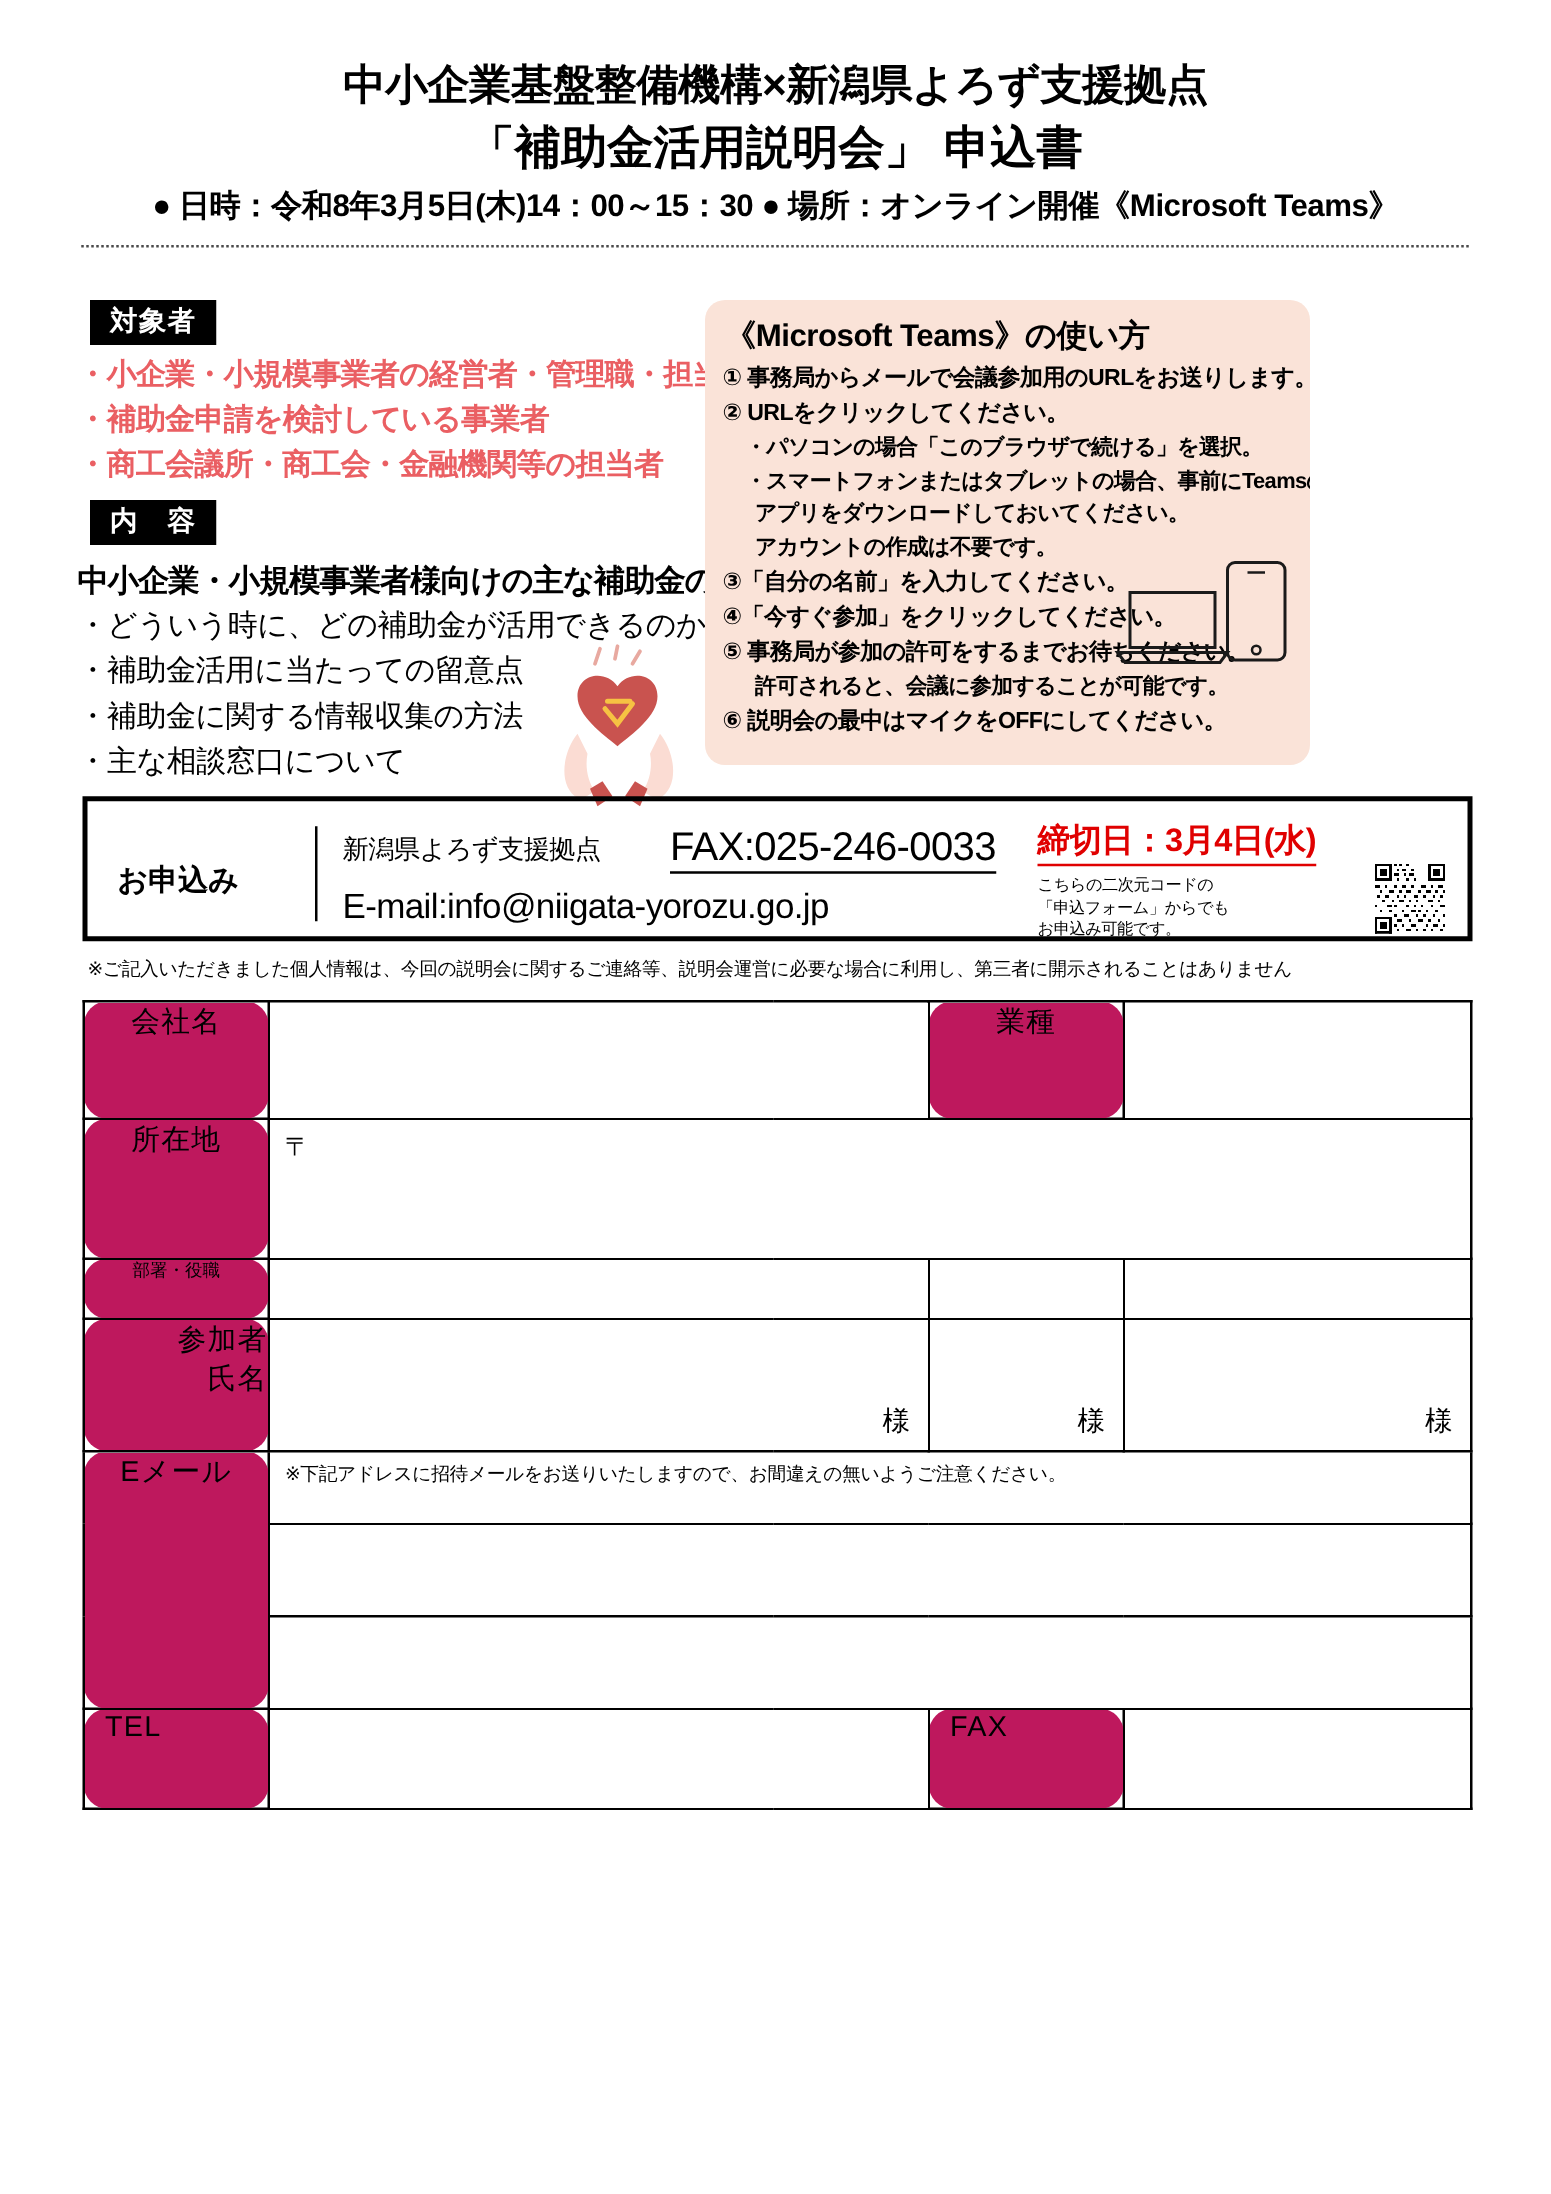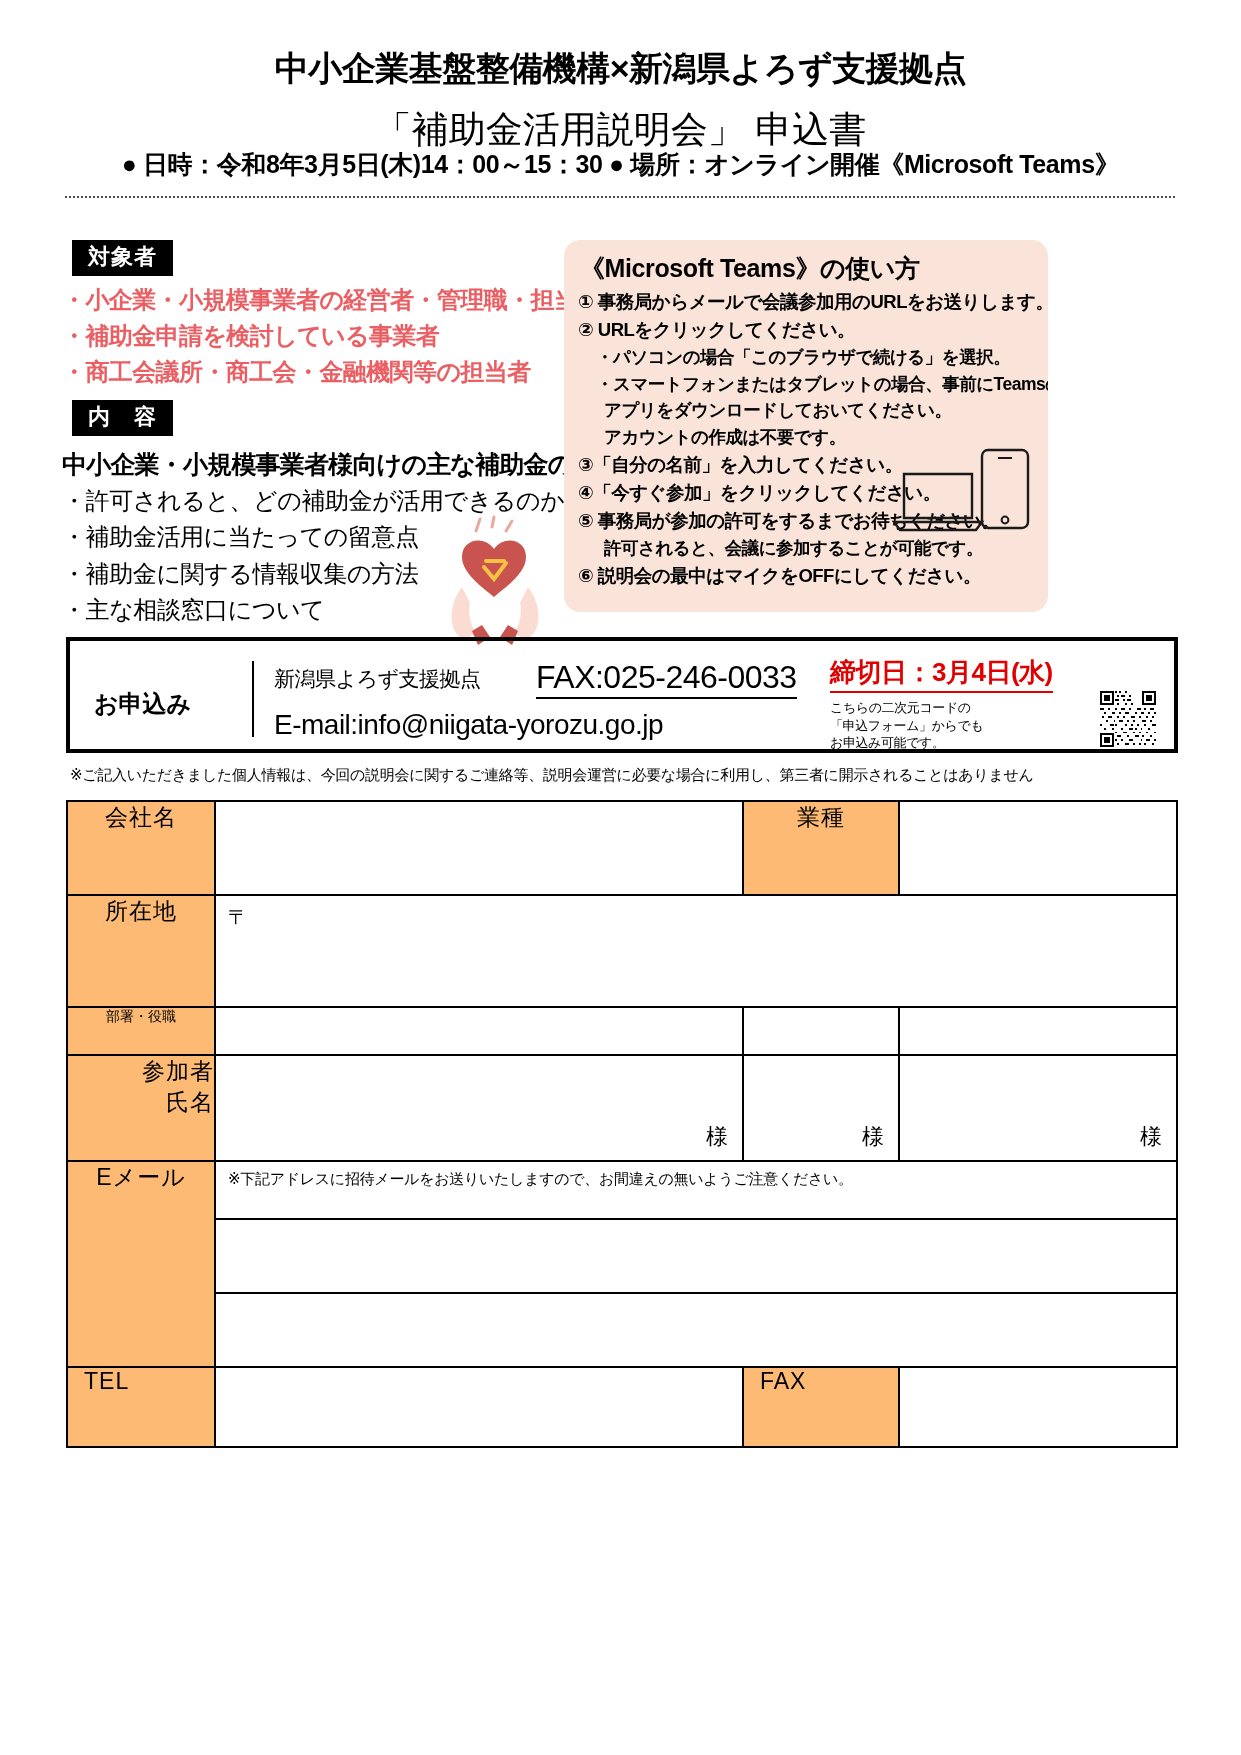--- a/index.html
+++ b/index.html
@@ -28,24 +28,24 @@
     text-align: center;
   }
   .title-line1 {
     font-size: 34px;
     font-weight: bold;
     letter-spacing: -0.5px;
     line-height: 1.22;
   }
   .title-line2 {
     font-size: 37px;
-    font-weight: normal;
+    font-weight: bold;
     letter-spacing: 0px;
     line-height: 1.25;
-    margin-top: 18px;
+    margin-top: 6px;
   }
   .subtitle-line {
     position: absolute;
     left: 0; top: 148px;
     width: 1241px;
     text-align: center;
     font-size: 25px;
     font-weight: bold;
     letter-spacing: -0.4px;
   }
@@ -234,25 +234,26 @@
     border-collapse: collapse;
     table-layout: fixed;
   }
   .form-table td {
     border: 2px solid #000;
     padding: 0;
     vertical-align: top;
     position: relative;
   }
   .lbl {
-    background: #fdba74;
+    background: #be185d;
     text-align: center;
     vertical-align: middle;
     font-size: 23px;
     letter-spacing: 1px;
+    border-radius: 19px;
   }
   .lbl.small { font-size: 14px; letter-spacing: 0px; }
   .lbl.left { text-align: left; padding-left: 16px; }
   .cell-plain { background: #fff; }
   .pad-tl {
     position: absolute;
     left: 12px; top: 8px;
     font-size: 20px;
   }
   .sama {
@@ -283,21 +284,21 @@
   <div class="chip chip-target">対象者</div>
   <div class="target-list">
     <div class="target-item">・小企業・小規模事業者の経営者・管理職・担当者</div>
     <div class="target-item">・補助金申請を検討している事業者</div>
     <div class="target-item">・商工会議所・商工会・金融機関等の担当者</div>
   </div>
 
   <div class="chip chip-content">内　容</div>
   <div class="content-head">中小企業・小規模事業者様向けの主な補助金の紹介</div>
   <div class="content-list">
-    <div class="content-item">・許可されると、どの補助金が活用できるのか</div>
+    <div class="content-item">・どういう時に、どの補助金が活用できるのか</div>
     <div class="content-item">・補助金活用に当たっての留意点</div>
     <div class="content-item">・補助金に関する情報収集の方法</div>
     <div class="content-item">・主な相談窓口について</div>
   </div>
 
   <svg class="hands-art" viewBox="0 0 160 140">
     <path d="M52 16 L56 4 M68 12 L70 2 M82 16 L88 6" stroke="#e8a9a0" stroke-width="3" fill="none" stroke-linecap="round"></path>
     <path d="M70 34 c-10 -14 -32 -10 -32 8 c0 16 20 30 32 40 c12 -10 32 -24 32 -40 c0 -18 -22 -22 -32 -8 z" fill="#c9534f"></path>
     <path d="M60 52 l10 12 l12 -16 M62 46 h18" stroke="#f6c243" stroke-width="4" fill="none" stroke-linecap="round"></path>
     <path d="M38 72 c-8 10 -12 24 -10 36 c2 10 8 16 14 16 l10 -6 c-6 -8 -8 -20 -6 -30 z" fill="#fbdcd3"></path>

